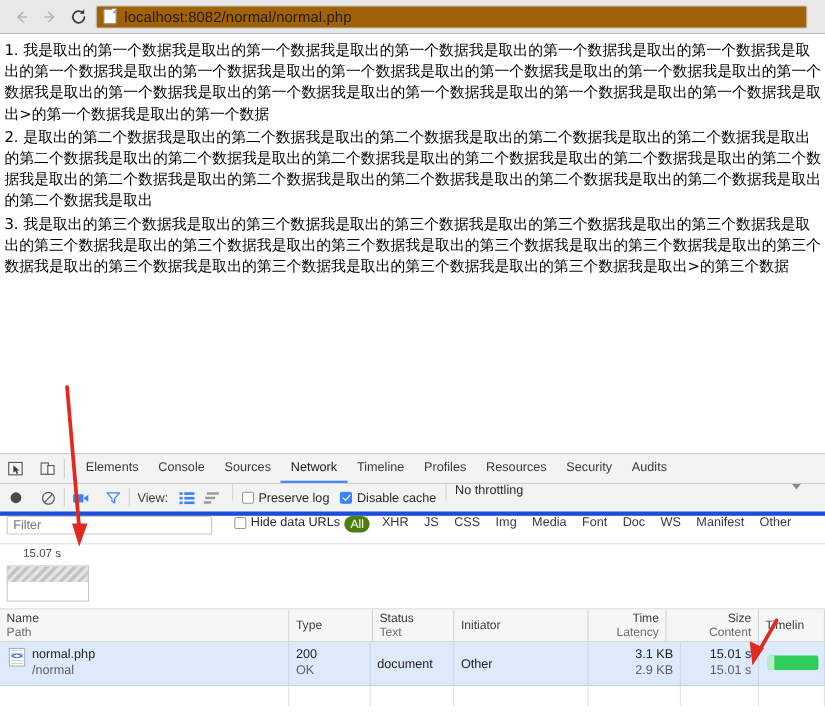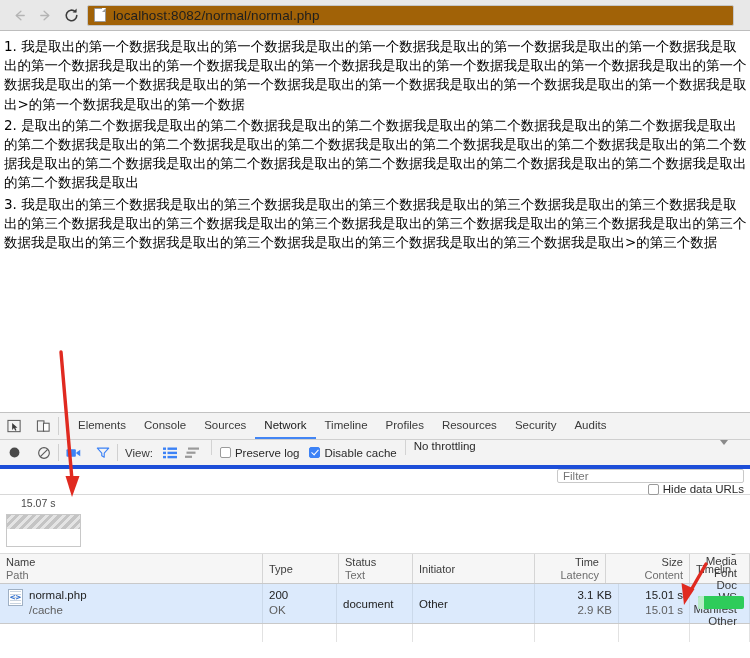--- a/index.html
+++ b/index.html
@@ -97,21 +97,21 @@
   }
   .chk-label{display:flex;align-items:center;font-size:11.5px;color:#2a2a2a;white-space:nowrap;}
   .throttle{font-size:11.5px;color:#2a2a2a;}
   .caret{
     width:0;height:0;border-left:4px solid transparent;border-right:4px solid transparent;
     border-top:5px solid #8a8a8a;
   }
 
   .dt-filterbar{
     height:26px;background:#fff;border-bottom:1px solid #d8d8d8;
-    display:flex;align-items:flex-end;padding:0 6px;box-sizing:border-box;flex-direction:column;
+    display:flex;align-items:flex-start;padding:0 6px;box-sizing:border-box;
   }
   .filter-input{
     width:187px;height:17px;border:1px solid #c9c9c9;border-radius:2px;background:#fff;
     font-size:11.5px;color:#9a9a9a;padding:0 5px;box-sizing:border-box;
     font-family:"Liberation Sans",sans-serif;outline:none;
   }
   .pill{
     display:inline-flex;align-items:center;justify-content:center;
     height:15px;min-width:15px;padding:0 4px;border-radius:8px;
     font-size:11px;color:#fff;background:#4d7c0f;margin:0 4px;
@@ -368,21 +368,21 @@
 
       <div class="tr-row">
         <div class="td" style="width:263px">
           <div class="name-cell">
             <span class="doc-icon">
               <span class="lines"></span>
                 <span class="code">&lt;&gt;</span>
             </span>
             <span>
               <div>normal.php</div>
-              <div class="sub">/cache</div>
+              <div class="sub">/normal</div>
             </span>
           </div>
         </div>
         <div class="td" style="width:74px">
           <div>200</div>
           <div class="sub">OK</div>
         </div>
         <div class="td" style="width:76px">
           <div style="margin-top:9px">document</div>
         </div>

